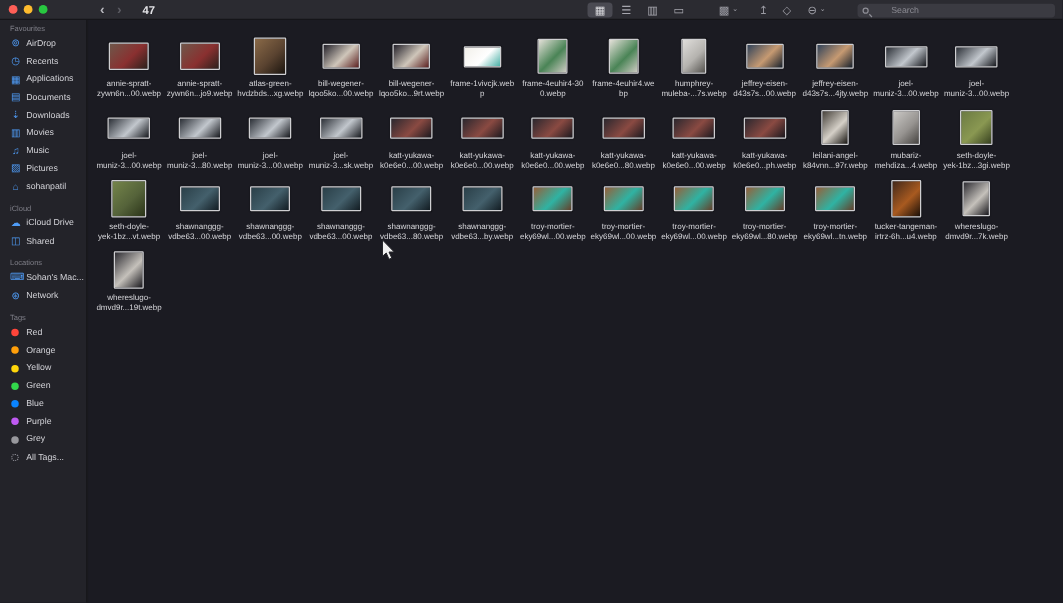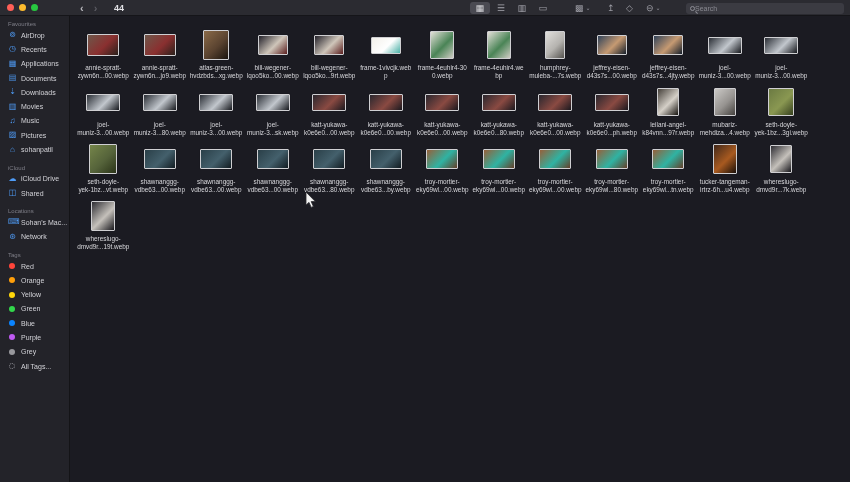--- a/index.html
+++ b/index.html
@@ -22,21 +22,21 @@
   .vbtn.sel { background:#4a4a52; color:#d8d8dc; }
   .tbico { position:absolute; top:2px; height:12px; color:#9b9ba3; font-size:9px;
     display:flex; align-items:center; line-height:1; }
   .tbchev { font-size:6px; color:#9b9ba3; margin-left:2px; }
   .search { position:absolute; left:686px; top:3px; width:158px; height:11px;
     background:#3b3b42; border-radius:3px; display:flex; align-items:center; padding:0 4px; }
   .mag { width:5px; height:5px; border:1px solid #8d8d95; border-radius:50%; position:relative; flex:none; }
   .mag::after { content:""; position:absolute; width:3px; height:1px; background:#8d8d95;
     transform:rotate(45deg); left:3.5px; top:4.5px; }
   .search input { background:transparent; border:none; outline:none; color:#cfcfd4;
-    font-size:7px; margin-left:0; width:130px; font-family:"Liberation Sans",sans-serif; }
+    font-size:7px; margin-left:18px; width:130px; font-family:"Liberation Sans",sans-serif; }
   .search input::placeholder { color:#8a8a92; }
 
   
   .sidebar { position:absolute; top:16px; left:0; width:70px; height:466px;
     background:#232329; border-right:1px solid #141417; overflow:hidden; }
   .sec-label { font-size:6px; color:#7f7f88; padding:0 0 1px 8px; }
   .sb-item { display:flex; align-items:center; height:14.3px; padding-left:8px; gap:4px;
     color:#d3d3d8; font-size:7px; white-space:nowrap; }
   .sb-ico { width:9px; text-align:center; color:#4f9cf7; font-size:8px; flex:none; line-height:1; }
   .dot { width:6px; height:6px; border-radius:50%; flex:none; margin-left:1px; margin-right:2px; }
@@ -60,21 +60,21 @@
 <div class="toolbar">
   <div class="lights">
     <span class="light" style="background:#ff5f57"></span>
     <span class="light" style="background:#febc2e"></span>
     <span class="light" style="background:#28c840"></span>
   </div>
   <div class="nav">
     <span class="chev">‹</span>
     <span class="chev dis">›</span>
   </div>
-  <div class="wtitle">44</div>
+  <div class="wtitle">47</div>
 
   <div class="views">
       <div class="vbtn sel">▦</div>
       <div class="vbtn">☰</div>
       <div class="vbtn">▥</div>
       <div class="vbtn">▭</div>
     </div>
 
   <div class="tbico" style="left:575px">
     <span>▩</span>

